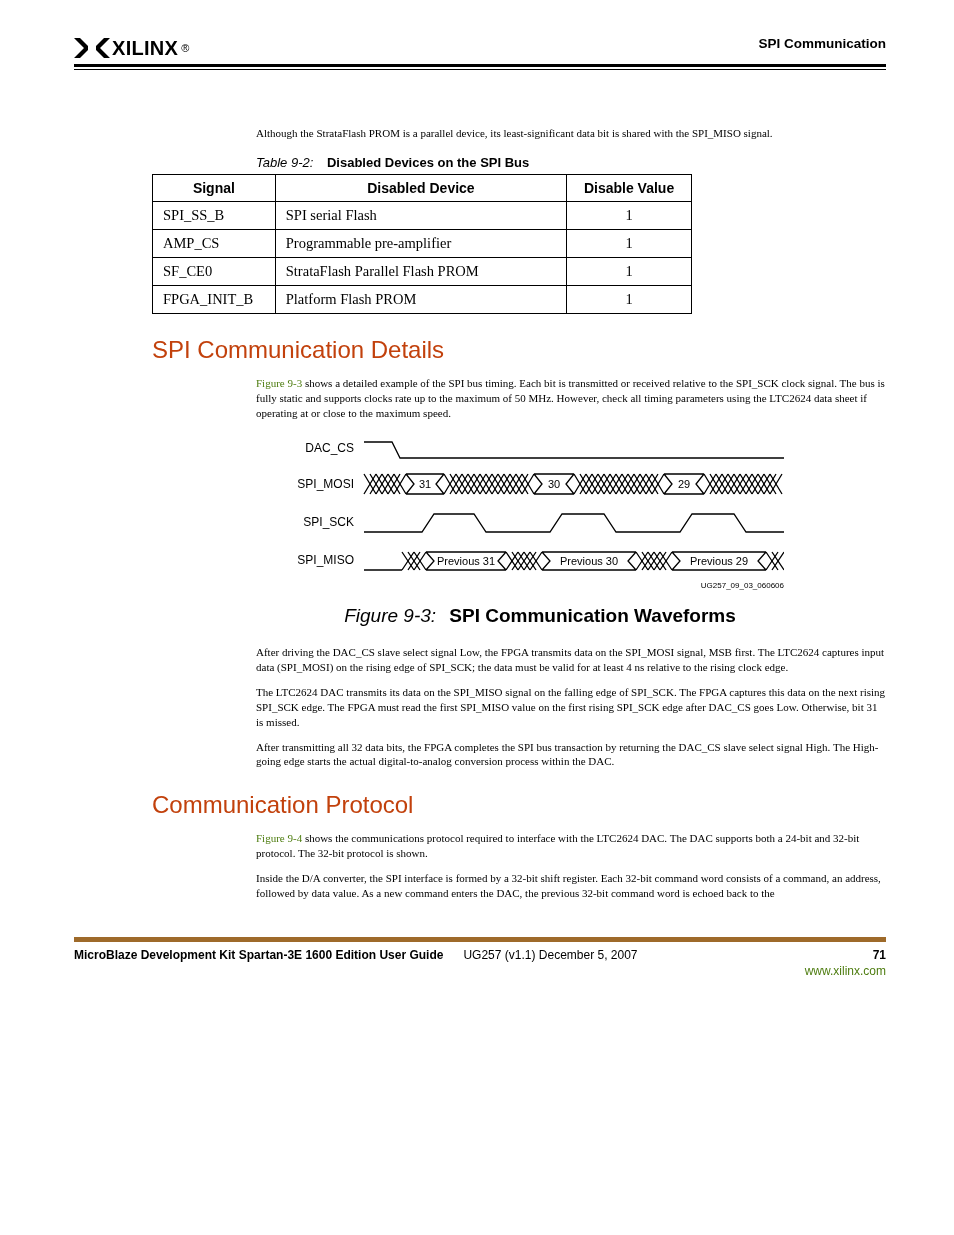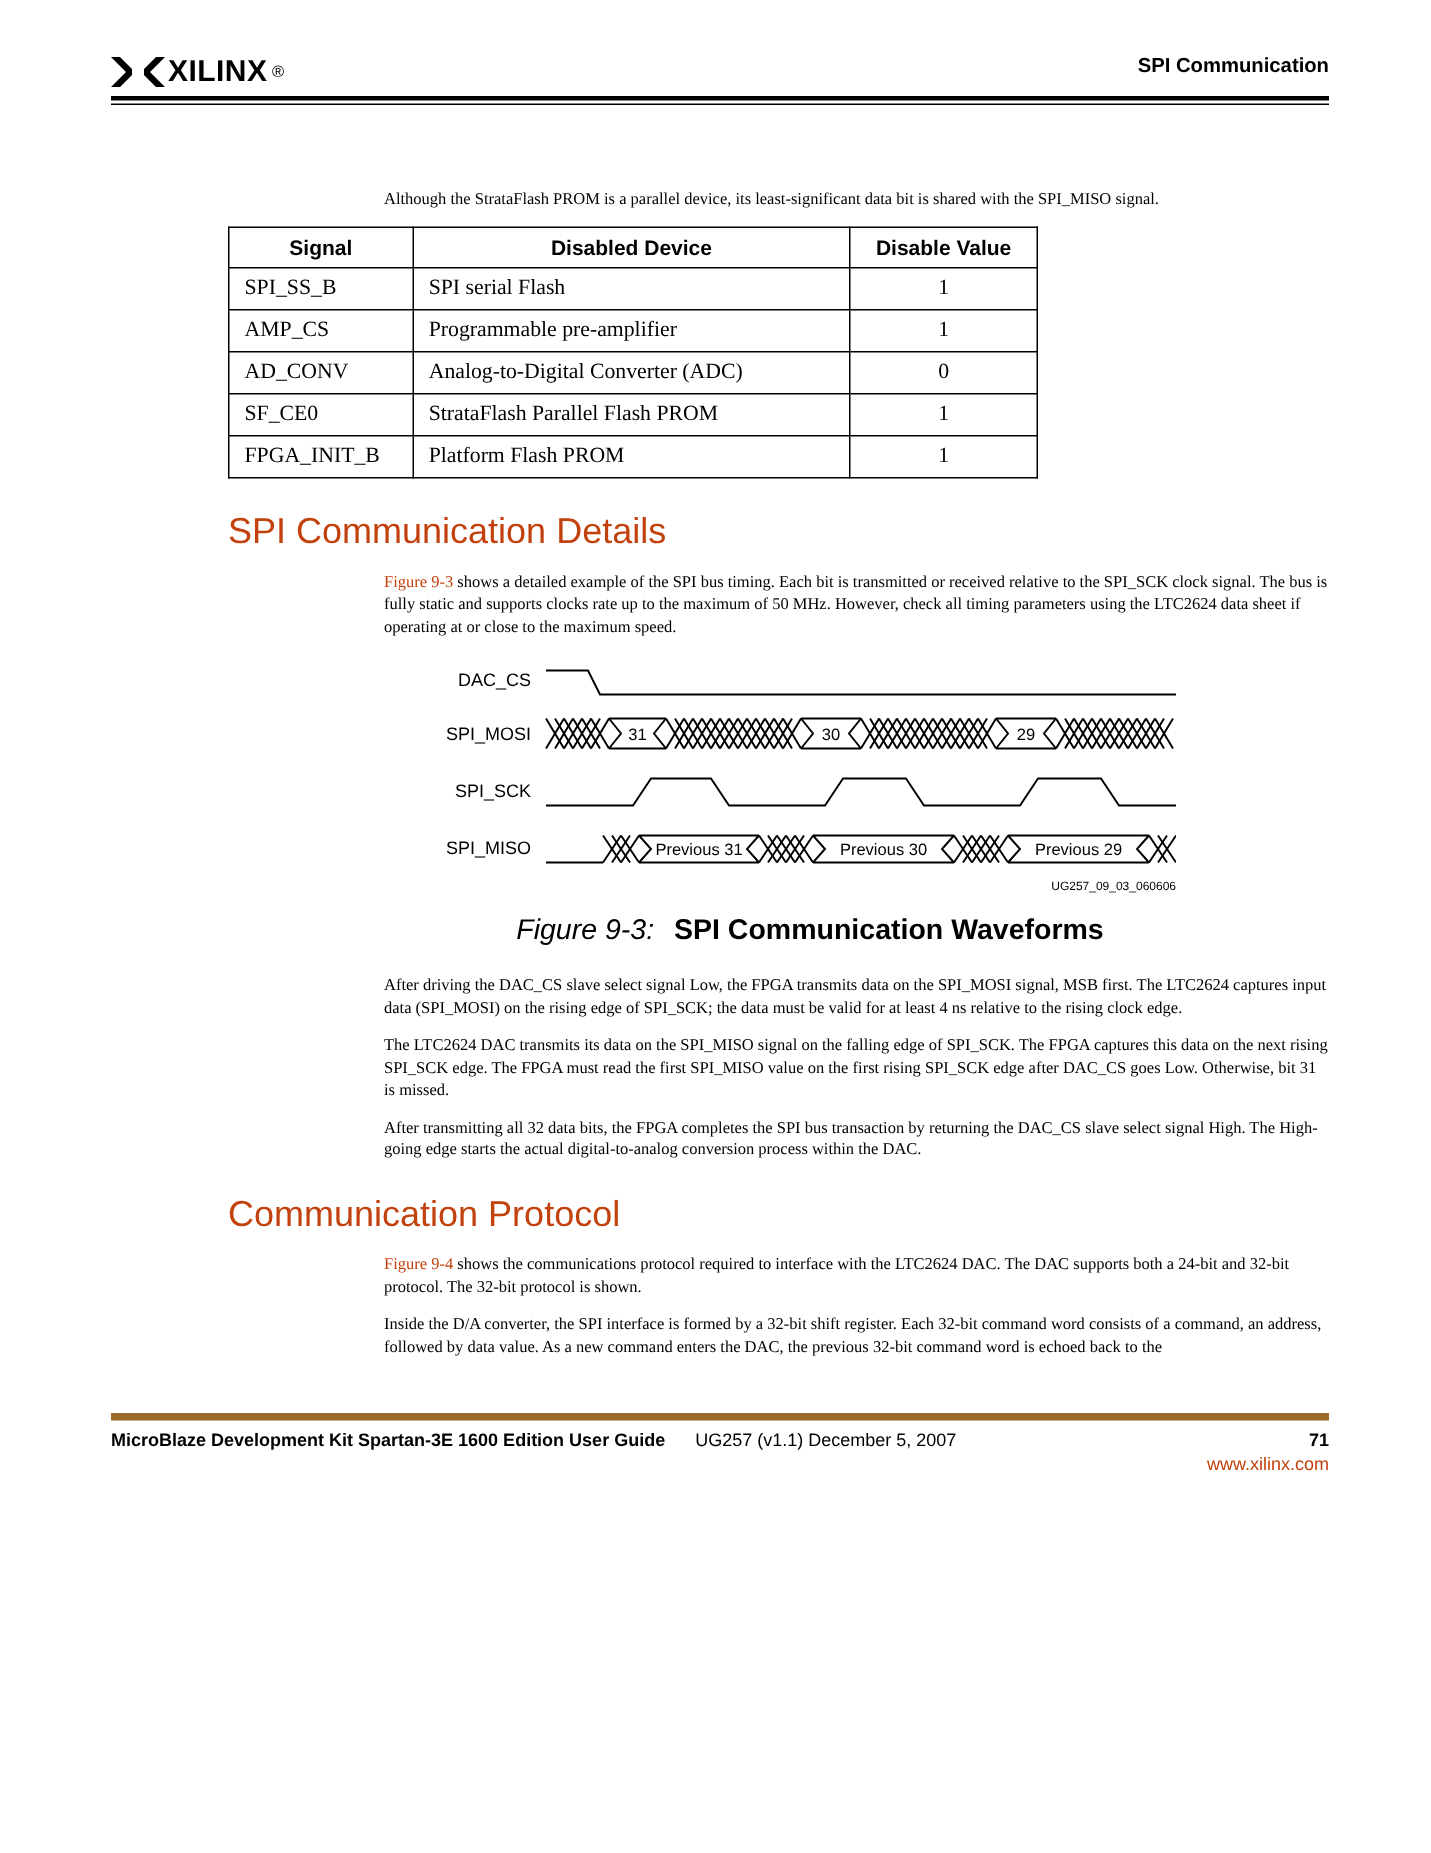--- a/index.html
+++ b/index.html
@@ -8,21 +8,21 @@
   .logo { display: flex; align-items: center; gap: 2px; }
   .brand { font-family: Arial, sans-serif; font-weight: 700; font-size: 20px; letter-spacing: 0.3px; }
   .reg { font-family: Arial, sans-serif; font-size: 11px; vertical-align: super; margin-left: 1px; }
   .header-right { font-family: Arial, sans-serif; font-weight: 700; font-size: 13.5px; }
   .rule-thick { height: 3px; background: #000; margin-bottom: 2px; }
   .rule-thin { height: 1px; background: #000; }
   .rule-brown { height: 5px; background: #9e6a2a; margin-top: 36px; }
   .footer { display: flex; justify-content: space-between; font-family: Arial, sans-serif; font-size: 12px; margin-top: 6px; }
   .footer .left { display: flex; gap: 20px; }
   .footer .right { display: flex; flex-direction: column; align-items: flex-end; gap: 2px; }
-  .link { color: #c2410c; }
+  .link { color: #4d7c0f; }
   .content { margin-top: 56px; }
   .para { margin-left: 182px; line-height: 1.35; margin-bottom: 10px; font-size: 11px; }
   .table-caption { margin-left: 182px; font-family: Arial, sans-serif; font-size: 13px; margin-top: 14px; margin-bottom: 4px; }
   .table-caption .lbl { font-style: italic; }
   .table-caption .ttl { font-weight: 700; margin-left: 10px; }
   table.data { margin-left: 78px; border-collapse: collapse; width: 540px; padding-left: 36px; }
   table.data th, table.data td { border: 1px solid #000; padding: 5px 10px; font-size: 14.5px; }
   table.data th { font-family: Arial, sans-serif; font-weight: 700; text-align: center; font-size: 14px; }
   table.data td:nth-child(3) { text-align: center; }
   h2.sect { font-family: Arial, sans-serif; color: #c2410c; font-weight: 400; font-size: 24px; margin: 22px 0 12px 78px; }
@@ -46,43 +46,42 @@
     <span class="reg">®</span>
   </div>
   <div class="header-right">SPI Communication</div>
 </div>
 <div class="rule-thick"></div>
 <div class="rule-thin"></div>
 
 <div class="content">
   <p class="para">Although the StrataFlash PROM is a parallel device, its least-significant data bit is shared with the SPI_MISO signal.</p>
 
+  <div class="table-caption">
+    <span class="lbl">Table 9-2:</span>
+    <span class="ttl">Disabled Devices on the SPI Bus</span>
+  </div>
   <table class="data">
     <thead>
       <tr>
         <th style="width:118px">Signal</th>
         <th style="width:280px">Disabled Device</th>
         <th style="width:120px">Disable Value</th>
       </tr>
     </thead>
     <tbody>
       <tr>
         <td>SPI_SS_B</td>
         <td>SPI serial Flash</td>
         <td>1</td>
       </tr>
       <tr>
         <td>AMP_CS</td>
         <td>Programmable pre-amplifier</td>
         <td>1</td>
-      </tr>
-      <tr>
-        <td>AD_CONV</td>
-        <td>Analog-to-Digital Converter (ADC)</td>
-        <td>0</td>
       </tr>
       <tr>
         <td>SF_CE0</td>
         <td>StrataFlash Parallel Flash PROM</td>
         <td>1</td>
       </tr>
       <tr>
         <td>FPGA_INIT_B</td>
         <td>Platform Flash PROM</td>
         <td>1</td>

